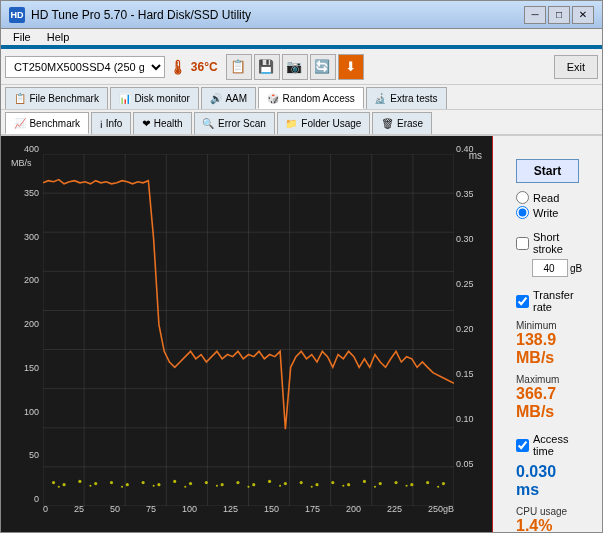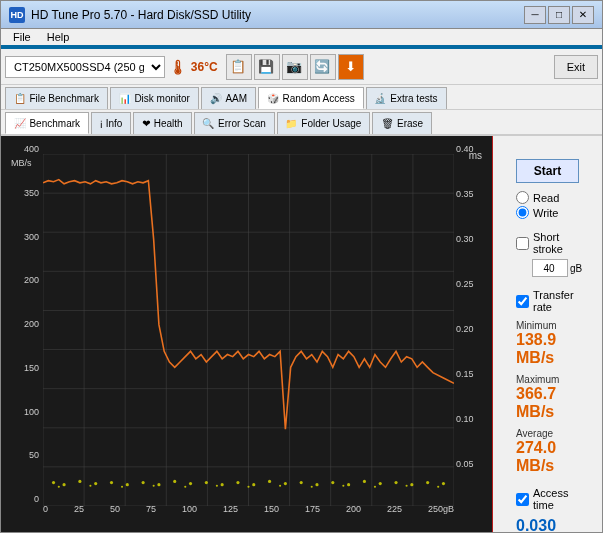--- a/index.html
+++ b/index.html
@@ -542,24 +542,20 @@
       <div class="stat-section">
         <span class="stat-label">Minimum</span>
         <span class="stat-value orange">138.9 MB/s</span>
       </div>
 
       <div class="stat-section">
         <span class="stat-label">Maximum</span>
         <span class="stat-value orange">366.7 MB/s</span>
       </div>
 
-      <div class="stat-section">
-        <span class="stat-label">Average</span>
-        <span class="stat-value orange">274.0 MB/s</span>
-      </div>
 
       <div class="divider"></div>
 
       <label class="checkbox-item">
         <input type="checkbox" checked="" style="">
         <span>Access time</span>
       </label>
 
       <div class="stat-section">
         <span class="stat-value blue">0.030 ms</span>

